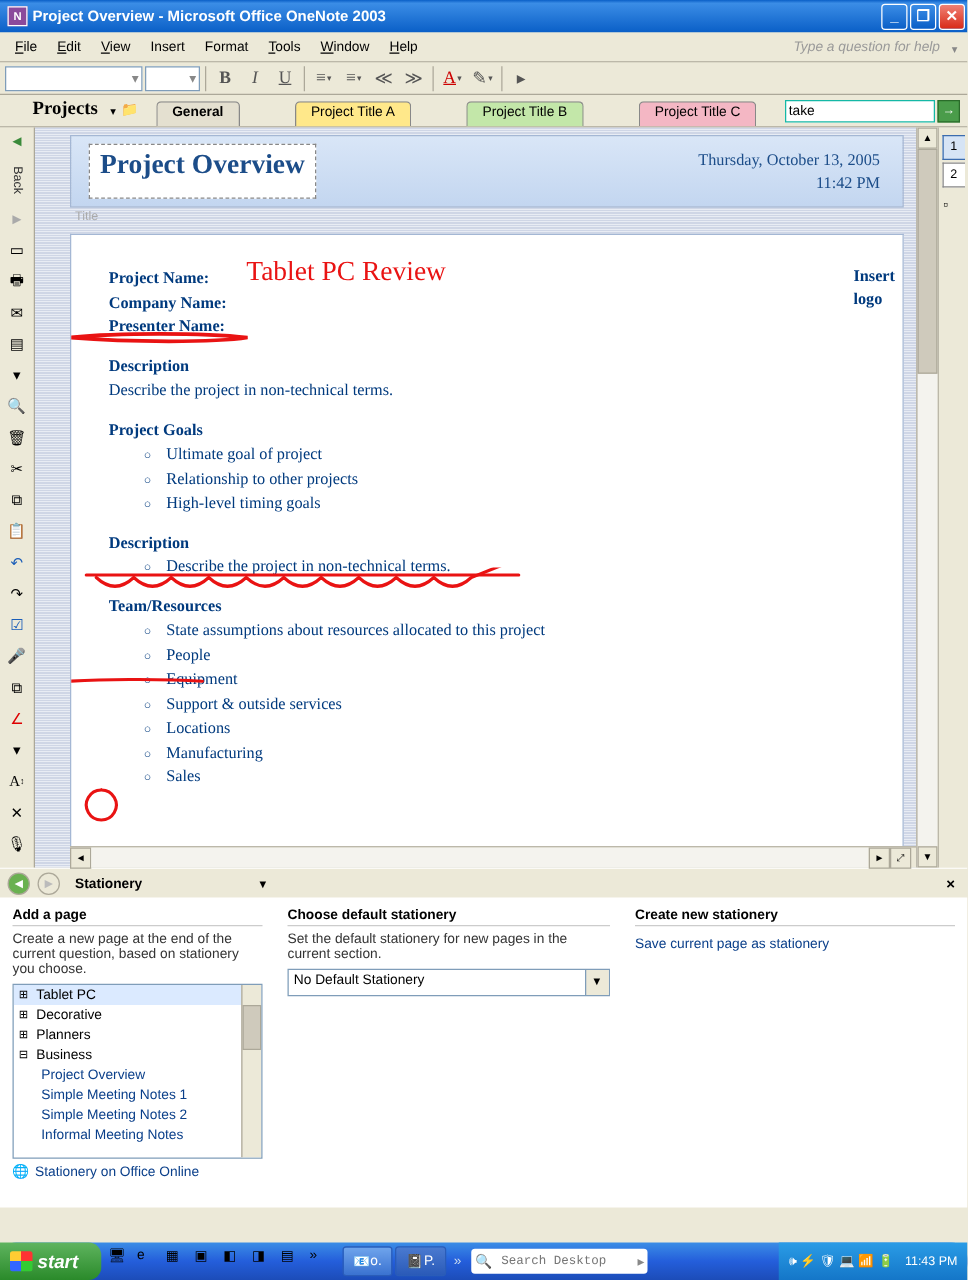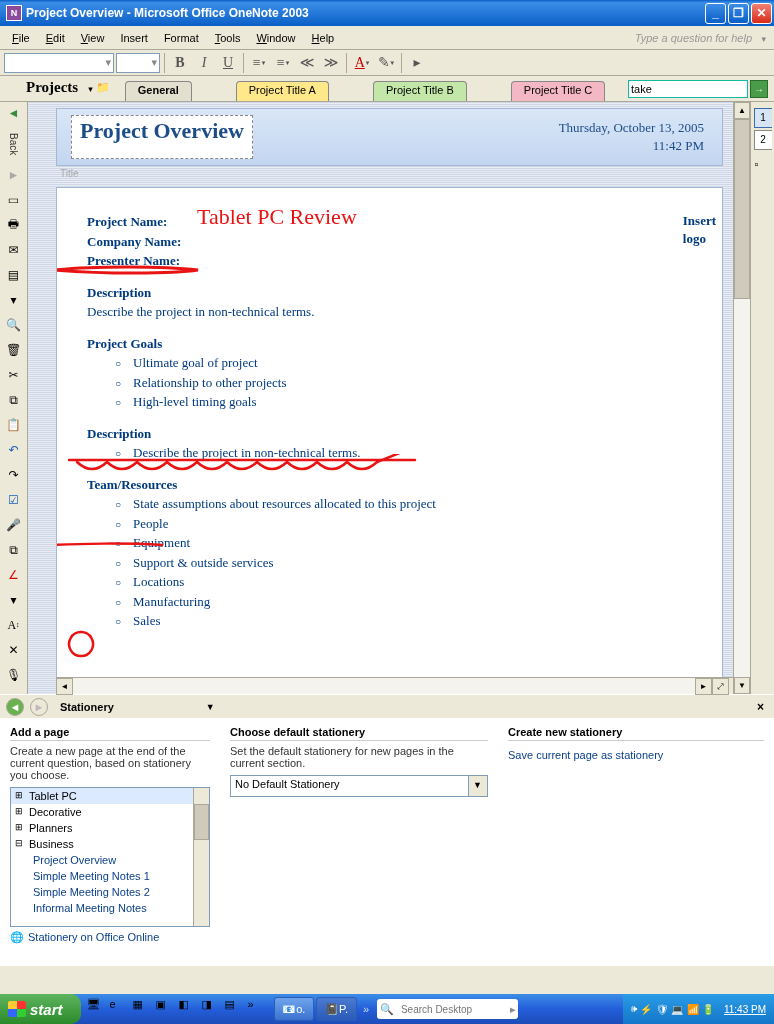--- a/index.html
+++ b/index.html
@@ -111,23 +111,23 @@
 .selbox .dd-ar { position:absolute; right:5px; top:4px; font-size:9px; z-index:1;}
 
 
 .taskbar { position:absolute; bottom:0; left:0; right:0; height:30px; background: linear-gradient(to bottom,#3b8de6,#245edb 50%,#1c4cb8); display:flex; align-items:center;border-radius:13px; }
 .start { background: linear-gradient(to bottom,#5fb45f,#2a8a2a); height:100%; padding: 0 18px 0 8px; color:#fff; font-weight:bold; font-style:italic; font-size:15px; display:flex; align-items:center; border-radius: 0 10px 10px 0;}
 .start .win-icon { width:18px; height:16px; background: conic-gradient(#f33 0 25%, #3c3 25% 50%, #36f 50% 75%, #fc3 75%); margin-right:4px; border-radius:2px;}
 .ql { display:flex; gap:3px; padding:0 6px;}
 .ql .q { width:20px; height:22px;}
 .tbtask { height:24px; background: linear-gradient(to bottom,#6fa4ec,#3a72d0); border:1px solid #2a5cb8; border-radius:3px; padding:0 8px; color:#fff; font-size:11px; display:flex; align-items:center; margin-right:2px;}
 .deskbar { margin-left:4px; display:flex; align-items:center; background:#fff; border-radius:3px; height:20px;}
-.deskbar input { border:none; width:110px; padding:0 4px; font-size:10px; color:#888;}
+.deskbar input { border:none; width:110px; padding:0 4px; font-size:10px; color:#888;font-family:Liberation Mono, monospace;}
 .tray { margin-left:auto; background: linear-gradient(to bottom,#2a9ce6,#1476c8); height:100%; padding:0 8px; color:#fff; display:flex; align-items:center; gap:3px; font-size:10px;}
-.tray .clock { margin-left:6px;text-decoration:underline;}
+.tray .clock { margin-left:6px;}
 
 svg.ink path { stroke:#e91313; stroke-width:2.5; fill:none; stroke-linecap:round; }
 svg.ink.thick path { stroke-width:3;}
 svg.ink text { fill:#e91313; font-family: "Segoe Script","Comic Sans MS",cursive; font-size:22px; font-weight: 500; }
 </style>
 </head>
 <body>
 
 <div class="titlebar">
   <div class="app-icon">N</div>

